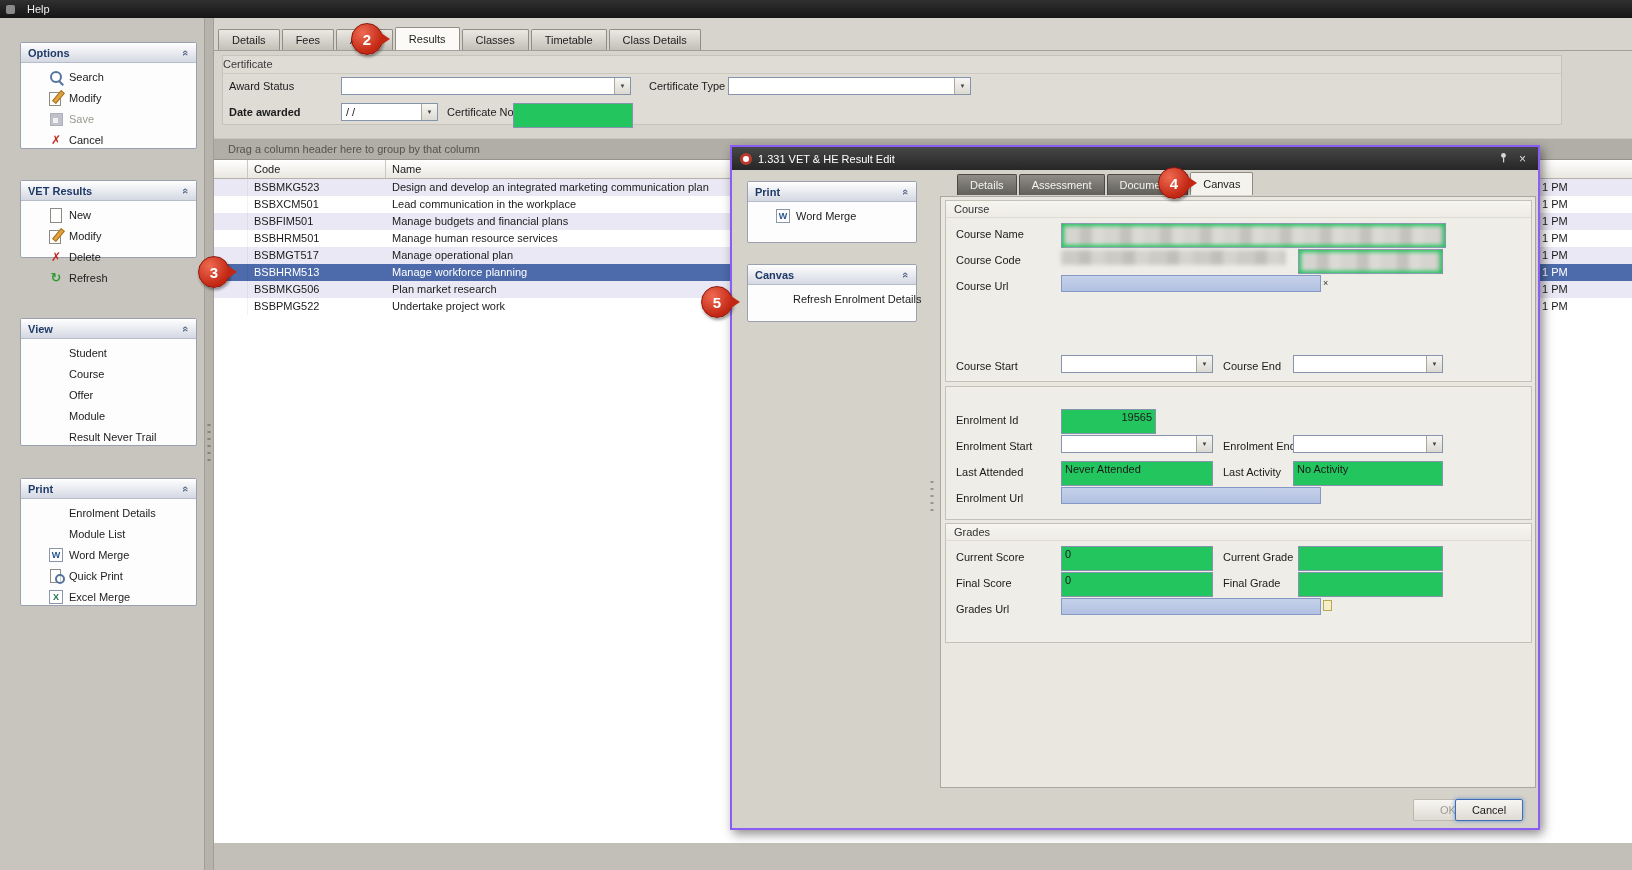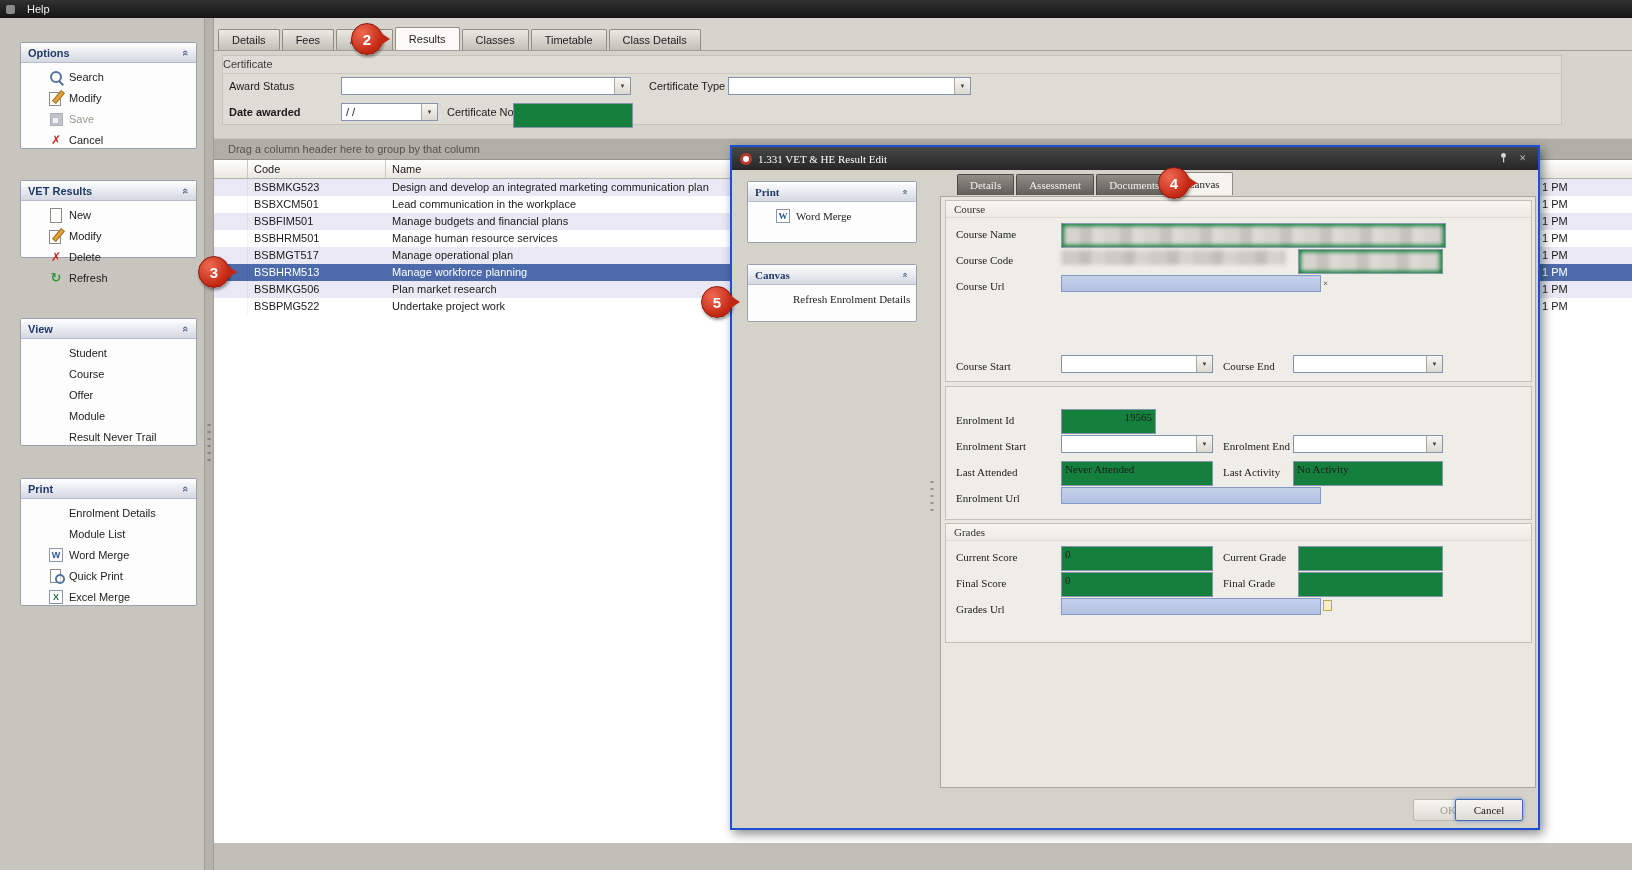--- a/index.html
+++ b/index.html
@@ -70,21 +70,21 @@
          display:flex; align-items:center; color:#1d1d1d; cursor:default; }
   .tab.active { height:23px; margin-top:-2px; background:#fbfaf6; z-index:3; }
 
   .cert-box { position:absolute; left:222px; top:55px; width:1340px; height:70px;
               border:1px solid #c6c3bb; background:#dfdcd5; }
   .cert-title { position:absolute; left:0; top:2px; color:#3a3a3a; }
   .cert-hr { position:absolute; left:0; top:17px; width:100%; height:1px; background:#ccc9c1; }
   .flabel { position:absolute; line-height:17px; white-space:nowrap; color:#1b1b1b; }
   .bold { font-weight:bold; }
 
-  .tb, .tbx { position:absolute; height:25px; background:#15803d; border:1px solid #8494ac;
+  .tb, .tbx { position:absolute; height:25px; background:#22c55e; border:1px solid #8494ac;
               line-height:15px; padding:0 3px; }
   .tbx { padding:0; }
   .tbx .inblur { position:absolute; left:2px; top:2px; right:2px; bottom:2px; filter:blur(2px);
                  background:repeating-linear-gradient(90deg,#d6d4cf 0 16px,#c4c2bd 16px 28px,#dcdad5 28px 40px); }
   .smear { position:absolute; height:15px; filter:blur(2px); border-radius:2px; opacity:.9;
            background:repeating-linear-gradient(90deg,#cac8c3 0 18px,#bdbbb6 18px 30px,#d3d1cc 30px 44px); }
   .combo { position:absolute; height:18px; background:#fff; border:1px solid #8494ac; }
   .combo .val { position:absolute; left:4px; top:0; line-height:16px; }
   .combo .arr { position:absolute; right:0; top:0; bottom:0; width:16px;
                 background:linear-gradient(#f7f6f2,#dcd9d2); border-left:1px solid #aaa79f;
@@ -105,21 +105,21 @@
   .c-ind { width:34px; border-right:1px solid rgba(0,0,0,.05); }
   .c-code { width:138px; padding-left:6px; line-height:17px; }
   .c-name { flex:1; padding-left:6px; line-height:17px; }
   .c-time { position:absolute; left:1328px; line-height:17px; }
   .odd { background:#e9e8f4; } .even { background:#ffffff; }
   .sel { background:#4d6baa; color:#fff; }
   .gempty { position:absolute; left:214px; top:315px; right:0; height:528px; background:#fff; }
 
   
   .modal { position:absolute; left:730px; top:145px; width:810px; height:685px; background:#d5d2ca;
-           border:2px solid #1d4ed8; z-index:40; box-shadow:3px 4px 10px rgba(0,0,0,.45);font-family:Liberation Serif, serif; }
+           border:2px solid #8b5cf6; z-index:40; box-shadow:3px 4px 10px rgba(0,0,0,.45); }
   .m-title { position:absolute; left:0; top:0; right:0; height:23px;
              background:linear-gradient(#474747,#262626); color:#fff;
              display:flex; align-items:center; gap:6px; padding:0 8px; }
   .m-icon { width:12px; height:12px; border-radius:50%; background:#fff; border:3px solid #bb3a2e; }
   .m-text { flex:1; }
   .m-close { font-size:12px; color:#ddd; padding:0 4px; cursor:default; }
   .m-split { position:absolute; left:196px; top:28px; width:8px; height:645px; }
   .m-split::after { content:""; position:absolute; left:50%; top:50%; width:3px; height:34px;
                     transform:translate(-50%,-50%);
                     background:repeating-linear-gradient(#98958e 0 2px, transparent 2px 7px); }

